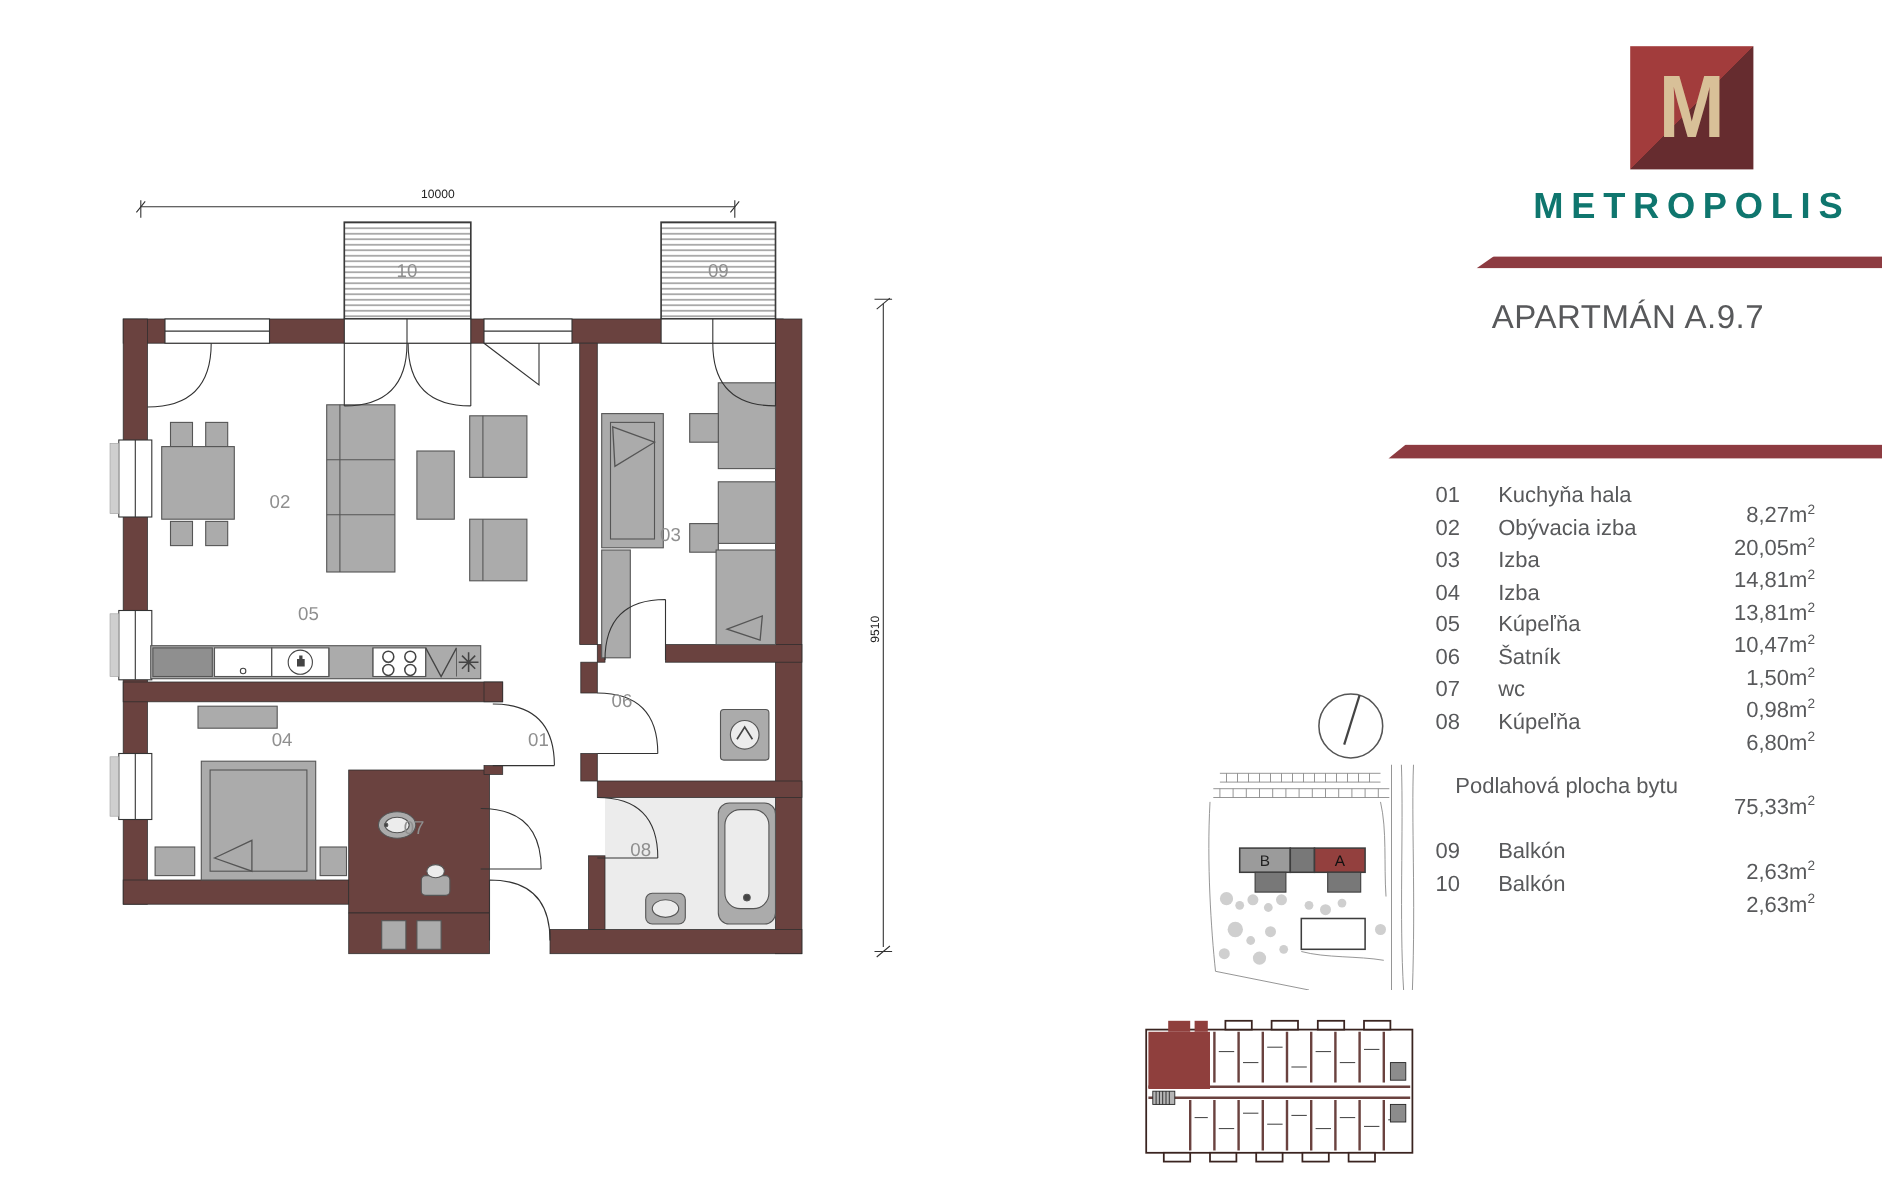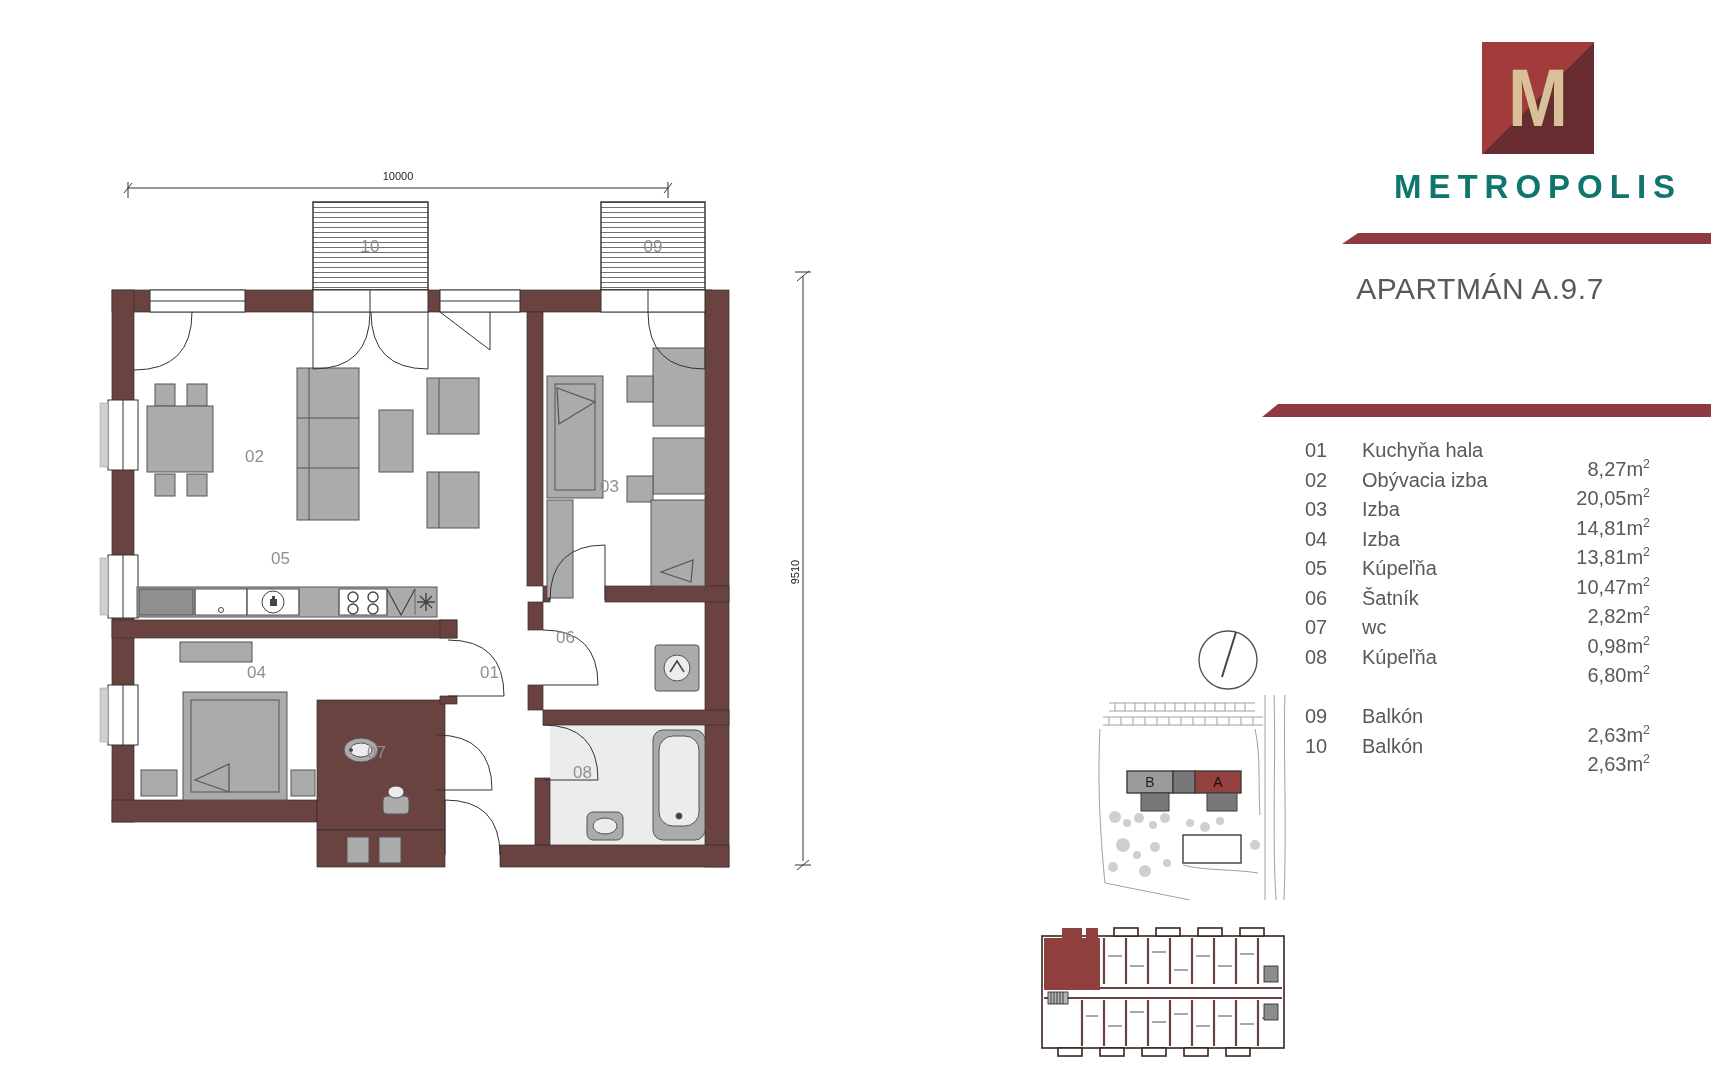--- a/index.html
+++ b/index.html
@@ -254,31 +254,35 @@
         <span class="ar"><span>13,81</span><span>m</span><sup>2</sup></span>
       </div>
     <div class="trow">
         <span class="no">05</span>
         <span class="nm">Kúpeľňa</span>
         <span class="ar"><span>10,47</span><span>m</span><sup>2</sup></span>
       </div>
     <div class="trow">
         <span class="no">06</span>
         <span class="nm">Šatník</span>
-        <span class="ar"><span>2,82</span><span>m</span><sup>2</sup></span>
+        <span class="ar"><span>1,50</span><span>m</span><sup>2</sup></span>
       </div>
     <div class="trow">
         <span class="no">07</span>
         <span class="nm">wc</span>
         <span class="ar"><span>0,98</span><span>m</span><sup>2</sup></span>
       </div>
     <div class="trow">
         <span class="no">08</span>
         <span class="nm">Kúpeľňa</span>
         <span class="ar"><span>6,80</span><span>m</span><sup>2</sup></span>
+      </div>
+    <div class="trow total">
+        <span class="nm">Podlahová plocha bytu</span>
+        <span class="ar"><span>75,33</span><span>m</span><sup>2</sup></span>
       </div>
     <div class="trow balc1">
         <span class="no">09</span>
         <span class="nm">Balkón</span>
         <span class="ar"><span>2,63</span><span>m</span><sup>2</sup></span>
       </div>
     <div class="trow">
         <span class="no">10</span>
         <span class="nm">Balkón</span>
         <span class="ar"><span>2,63</span><span>m</span><sup>2</sup></span>

